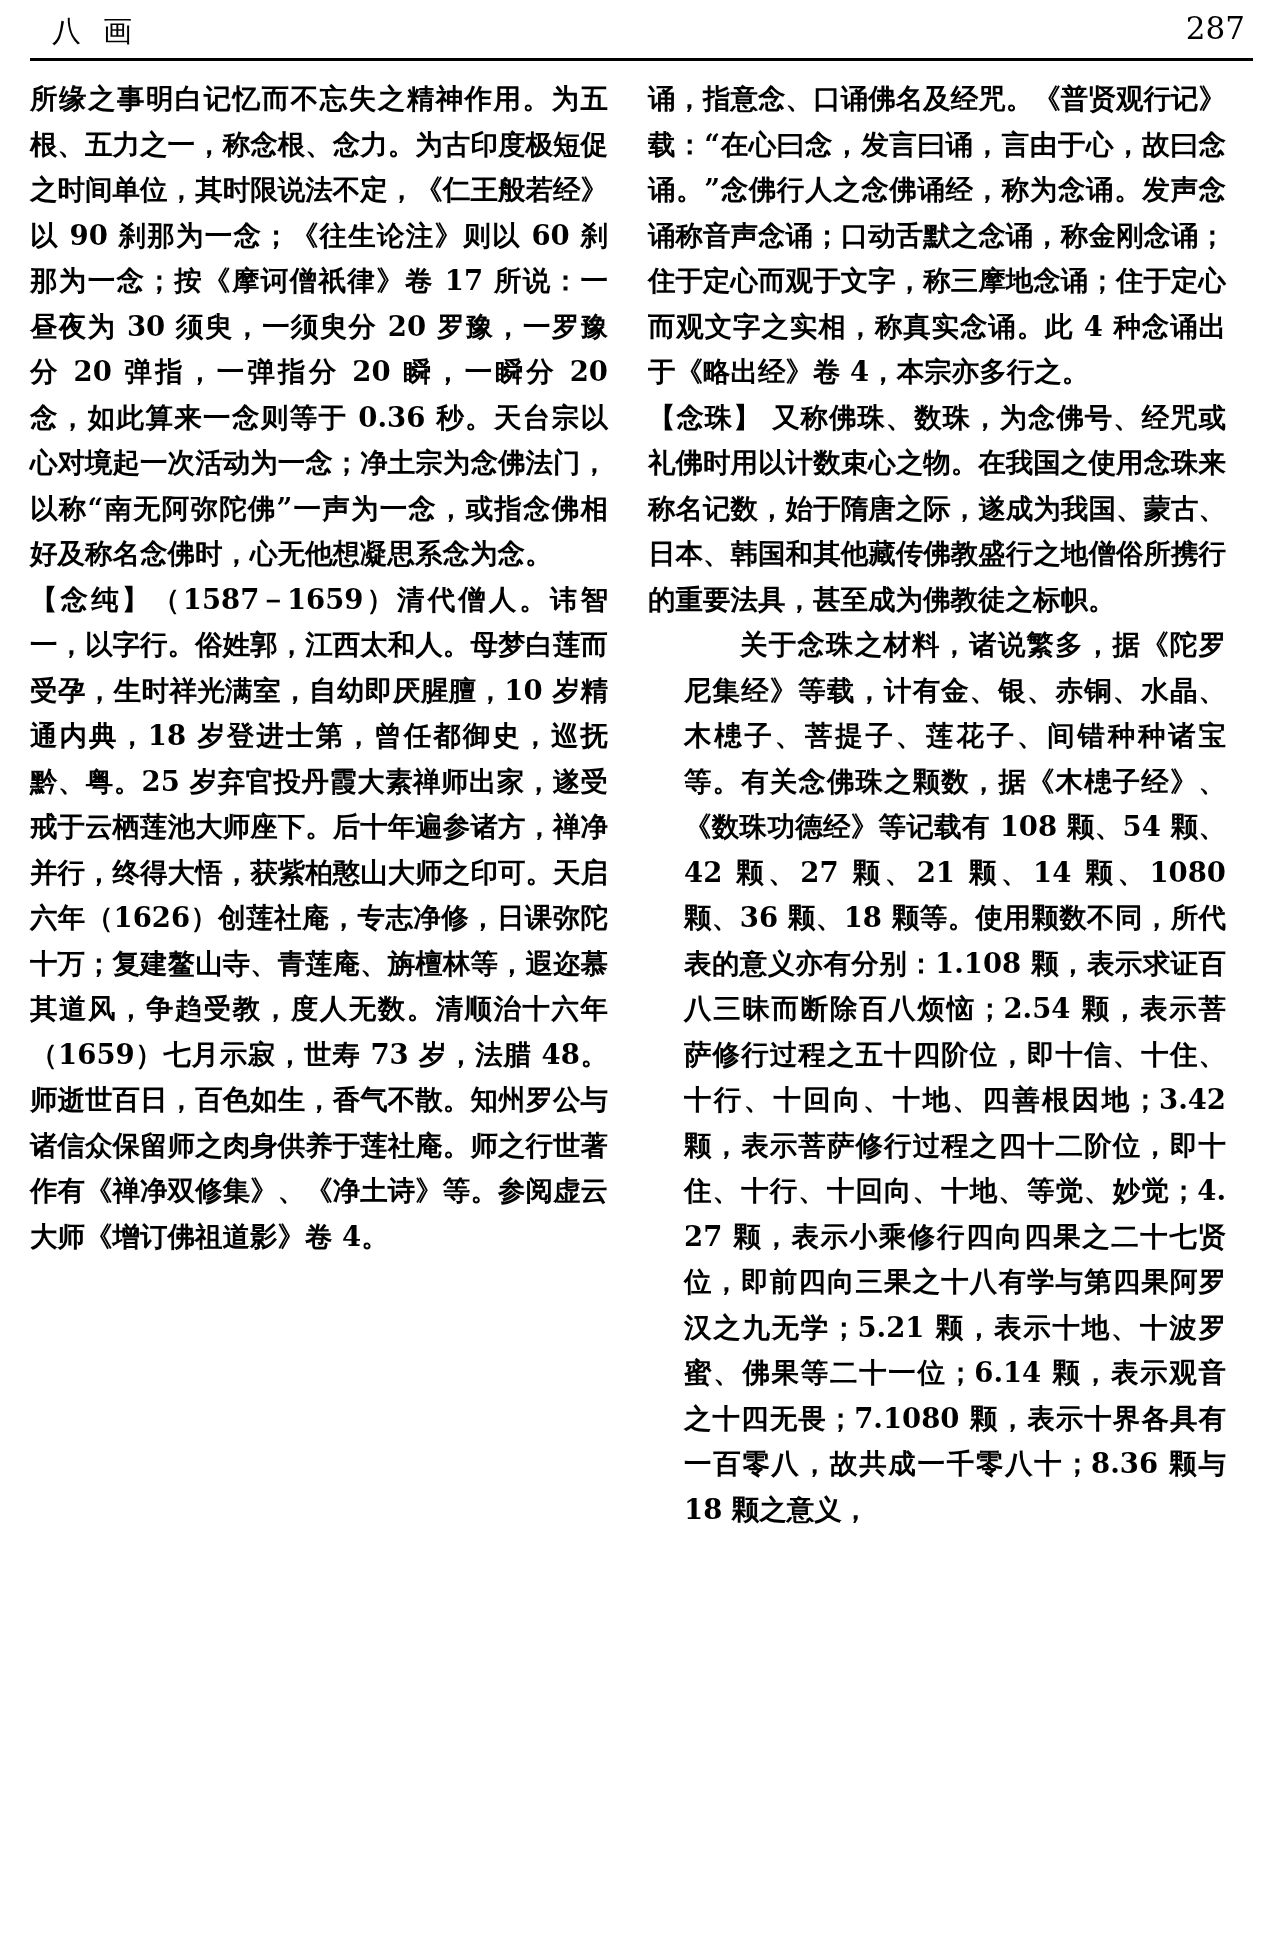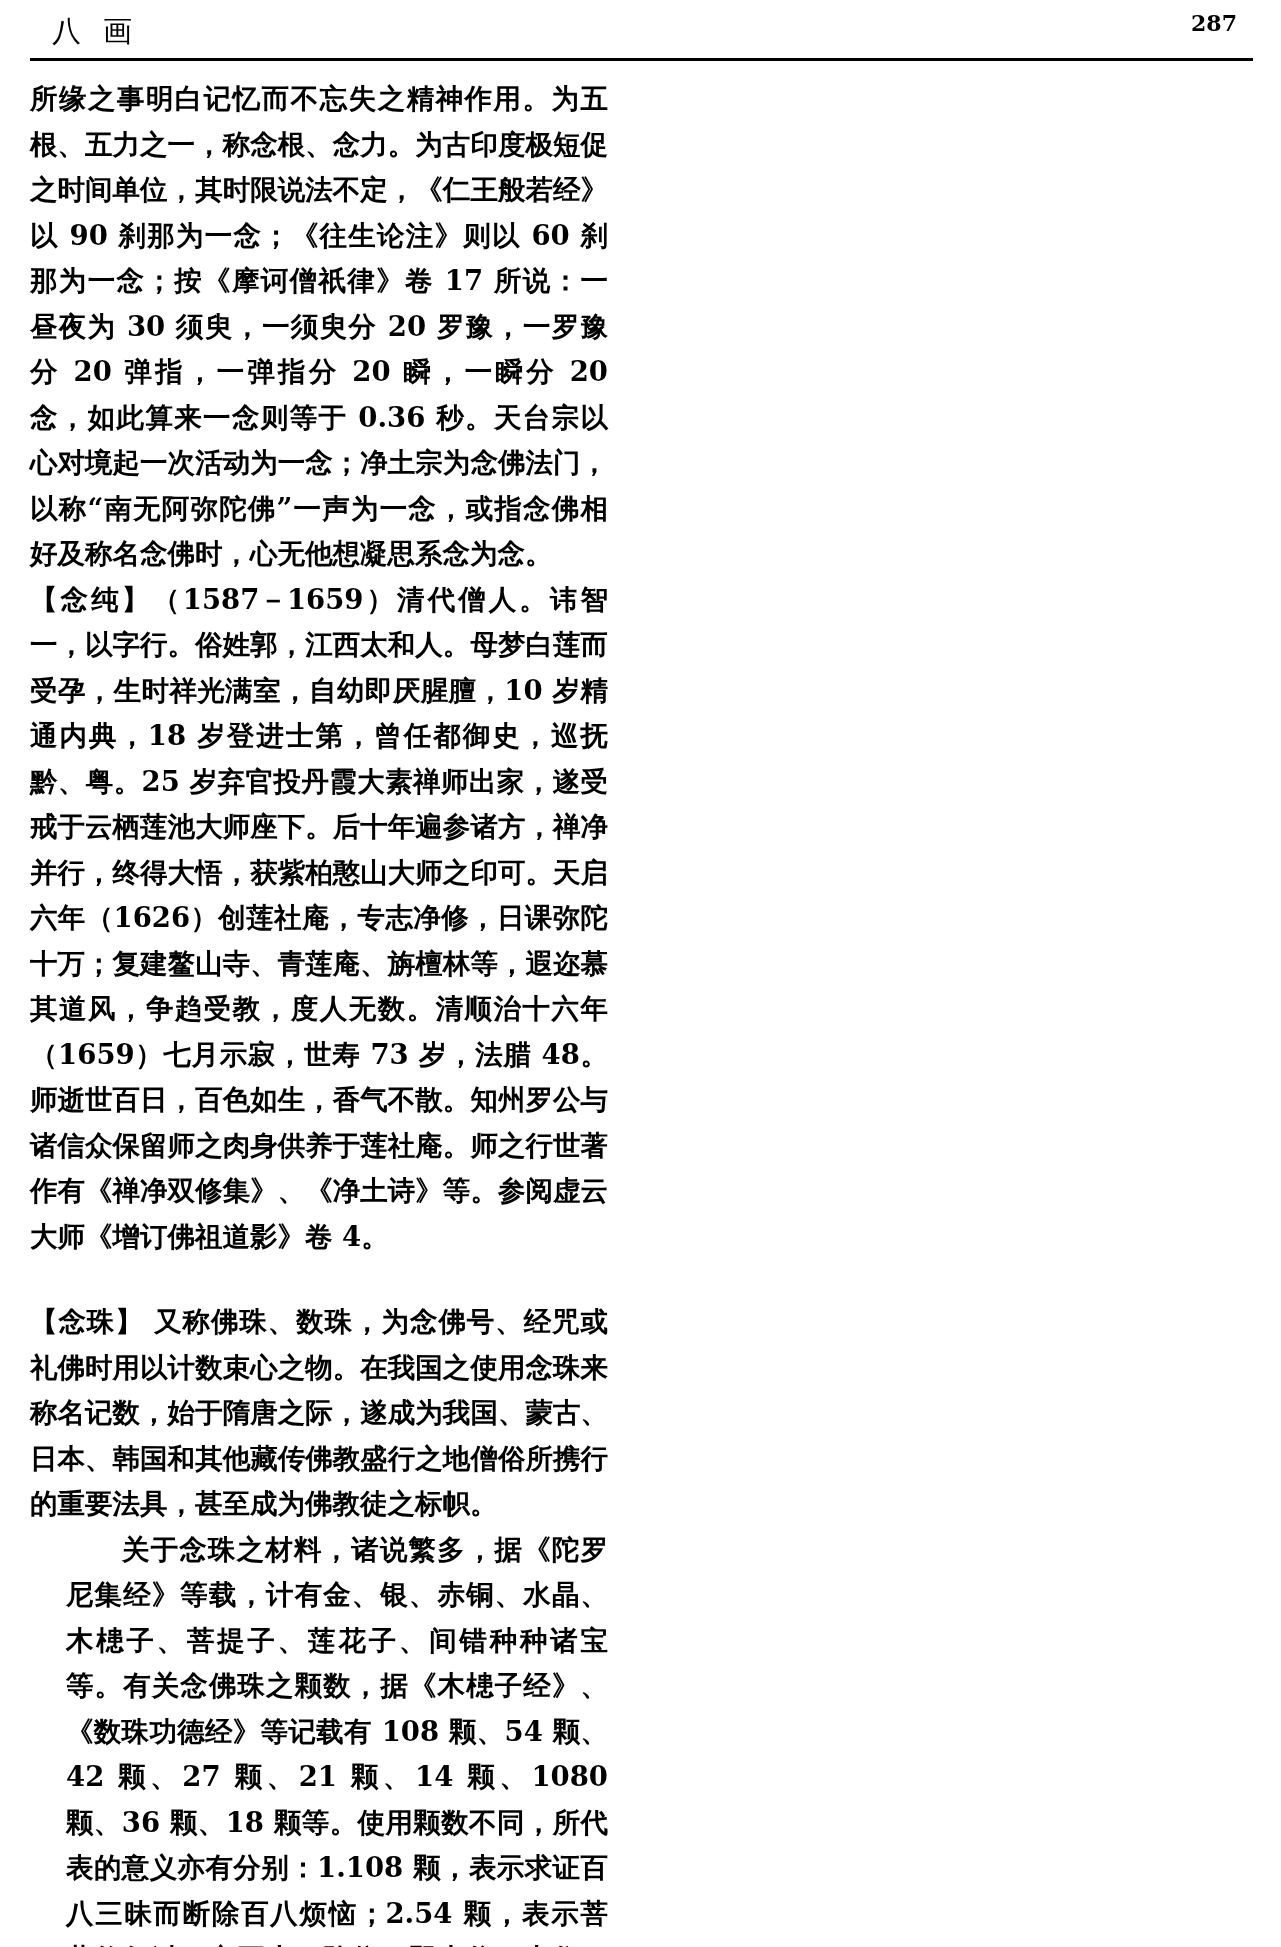--- a/index.html
+++ b/index.html
@@ -33,39 +33,38 @@
     top: 2px;
     text-align: left;
     font-size: 29px;
     font-weight: normal;
     letter-spacing: 22px;
     text-indent: 22px;
     font-family: "DejaVu Serif", "Liberation Serif", serif;
   }
   .header-page {
     position: absolute;
-    right: 16px;
+    right: 8px;
     top: 0px;
-    font-size: 22px;
-    font-weight: bold;
+    font-size: 31px;
+    font-weight: normal;
     font-family: "DejaVu Serif", "Liberation Serif", serif;
   }
   .header-rule {
     position: absolute;
     left: 0; right: 0;
     top: 48px;
     border-top: 3px solid #000;
   }
   
   .columns {
     display: flex;
     gap: 40px;
     margin-top: 14px;
     height: 1860px;
-    flex-direction: column;
   }
   .col {
     width: 578px;
     flex: 0 0 578px;
   }
   .para {
     font-size: 27.5px;
     line-height: 45.5px;
     text-align: justify;
     text-justify: inter-ideograph;
@@ -92,18 +91,19 @@
   </div>
 
   <div class="columns">
 
     <div class="col">
       <p class="para">所缘之事明白记忆而不忘失之精神作用。为五根、五力之一，称念根、念力。为古印度极短促之时间单位，其时限说法不定，《仁王般若经》以 90 刹那为一念；《往生论注》则以 60 刹那为一念；按《摩诃僧祇律》卷 17 所说：一昼夜为 30 须臾，一须臾分 20 罗豫，一罗豫分 20 弹指，一弹指分 20 瞬，一瞬分 20 念，如此算来一念则等于 0.36 秒。天台宗以心对境起一次活动为一念；净土宗为念佛法门，以称“南无阿弥陀佛”一声为一念，或指念佛相好及称名念佛时，心无他想凝思系念为念。</p>
       <p class="para">【念纯】（1587－1659）清代僧人。讳智一，以字行。俗姓郭，江西太和人。母梦白莲而受孕，生时祥光满室，自幼即厌腥膻，10 岁精通内典，18 岁登进士第，曾任都御史，巡抚黔、粤。25 岁弃官投丹霞大素禅师出家，遂受戒于云栖莲池大师座下。后十年遍参诸方，禅净并行，终得大悟，获紫柏憨山大师之印可。天启六年（1626）创莲社庵，专志净修，日课弥陀十万；复建鳌山寺、青莲庵、旃檀林等，遐迩慕其道风，争趋受教，度人无数。清顺治十六年（1659）七月示寂，世寿 73 岁，法腊 48。师逝世百日，百色如生，香气不散。知州罗公与诸信众保留师之肉身供养于莲社庵。师之行世著作有《禅净双修集》、《净土诗》等。参阅虚云大师《增订佛祖道影》卷 4。</p>
     </div>
 
     <div class="col">
+      <p class="para">诵，指意念、口诵佛名及经咒。《普贤观行记》载：“在心曰念，发言曰诵，言由于心，故曰念诵。”念佛行人之念佛诵经，称为念诵。发声念诵称音声念诵；口动舌默之念诵，称金刚念诵；住于定心而观于文字，称三摩地念诵；住于定心而观文字之实相，称真实念诵。此 4 种念诵出于《略出经》卷 4，本宗亦多行之。</p>
       <p class="para">【念珠】 又称佛珠、数珠，为念佛号、经咒或礼佛时用以计数束心之物。在我国之使用念珠来称名记数，始于隋唐之际，遂成为我国、蒙古、日本、韩国和其他藏传佛教盛行之地僧俗所携行的重要法具，甚至成为佛教徒之标帜。</p>
       <p class="para indent">关于念珠之材料，诸说繁多，据《陀罗尼集经》等载，计有金、银、赤铜、水晶、木槵子、菩提子、莲花子、间错种种诸宝等。有关念佛珠之颗数，据《木槵子经》、《数珠功德经》等记载有 108 颗、54 颗、42 颗、27 颗、21 颗、14 颗、1080 颗、36 颗、18 颗等。使用颗数不同，所代表的意义亦有分别：1.108 颗，表示求证百八三昧而断除百八烦恼；2.54 颗，表示菩萨修行过程之五十四阶位，即十信、十住、十行、十回向、十地、四善根因地；3.42 颗，表示菩萨修行过程之四十二阶位，即十住、十行、十回向、十地、等觉、妙觉；4.27 颗，表示小乘修行四向四果之二十七贤位，即前四向三果之十八有学与第四果阿罗汉之九无学；5.21 颗，表示十地、十波罗蜜、佛果等二十一位；6.14 颗，表示观音之十四无畏；7.1080 颗，表示十界各具有一百零八，故共成一千零八十；8.36 颗与 18 颗之意义，</p>
     </div>
 
   </div>
 </div>
 
 </body></html>

